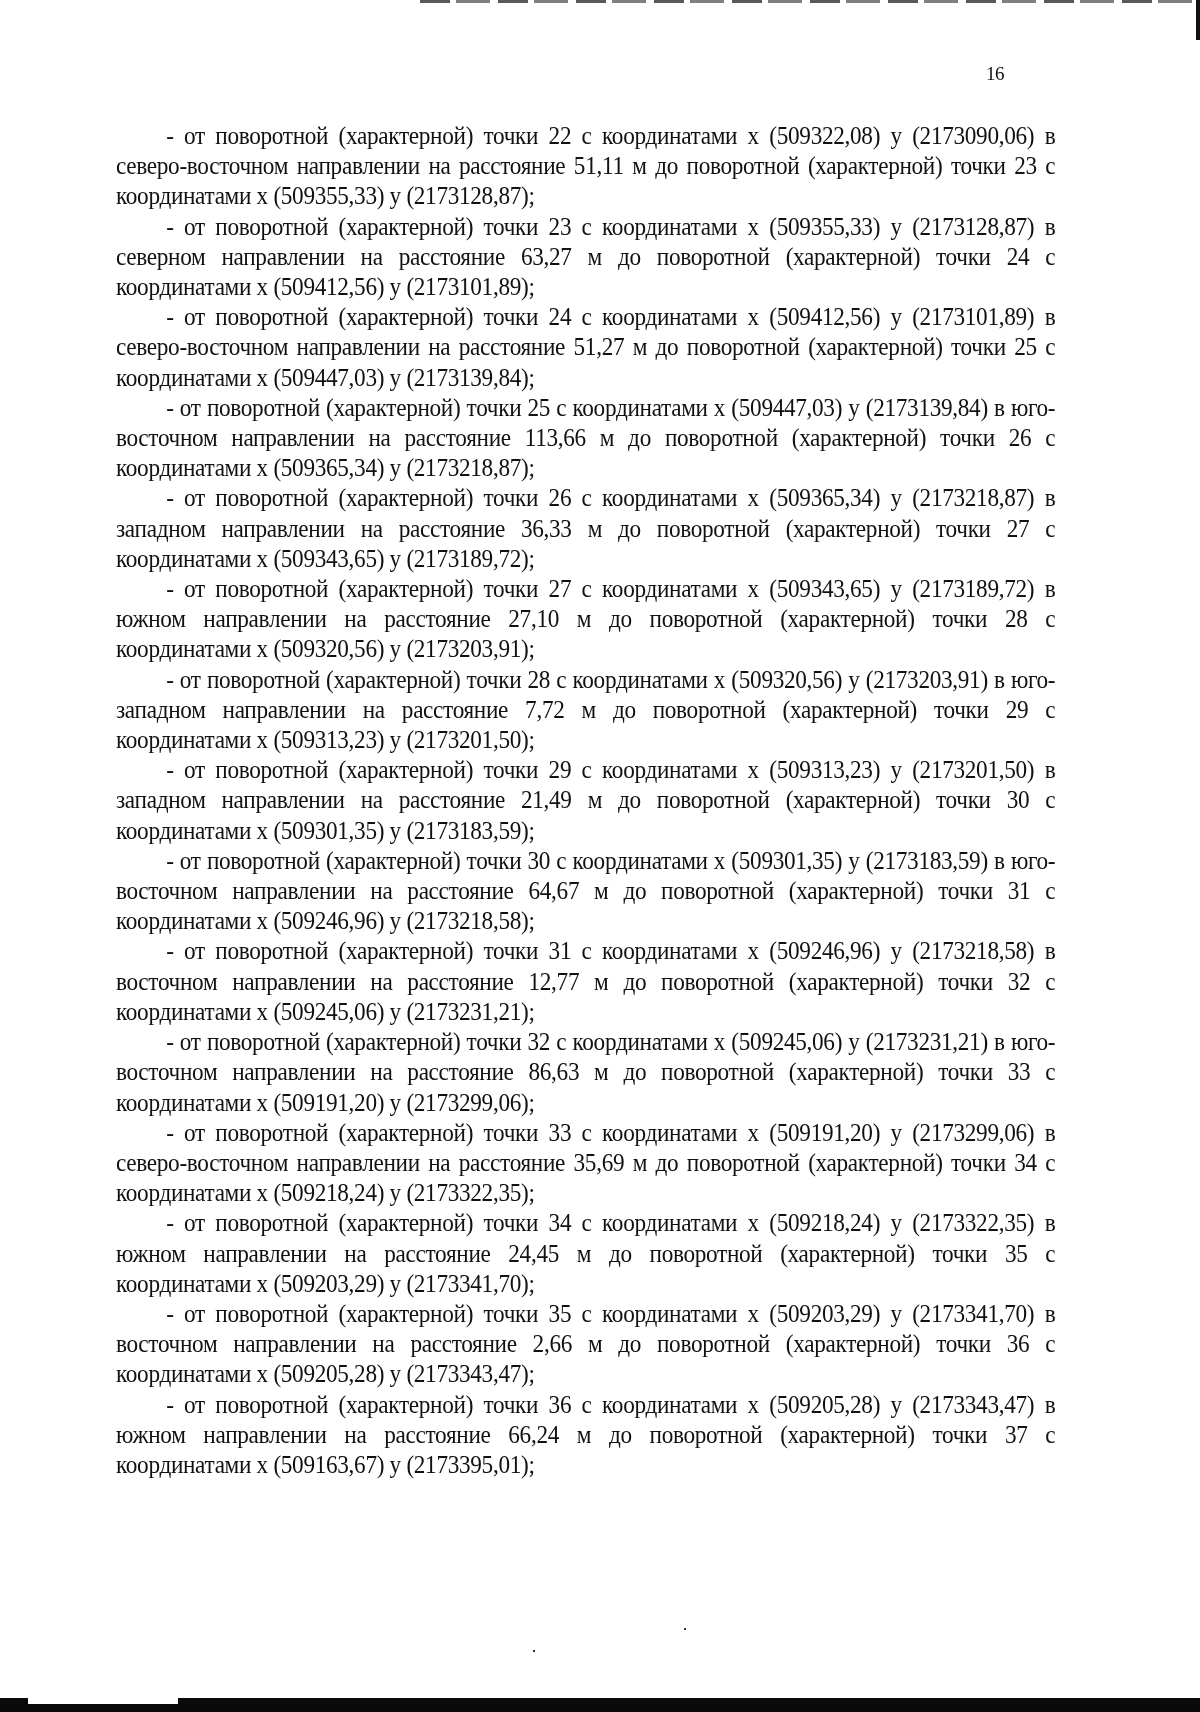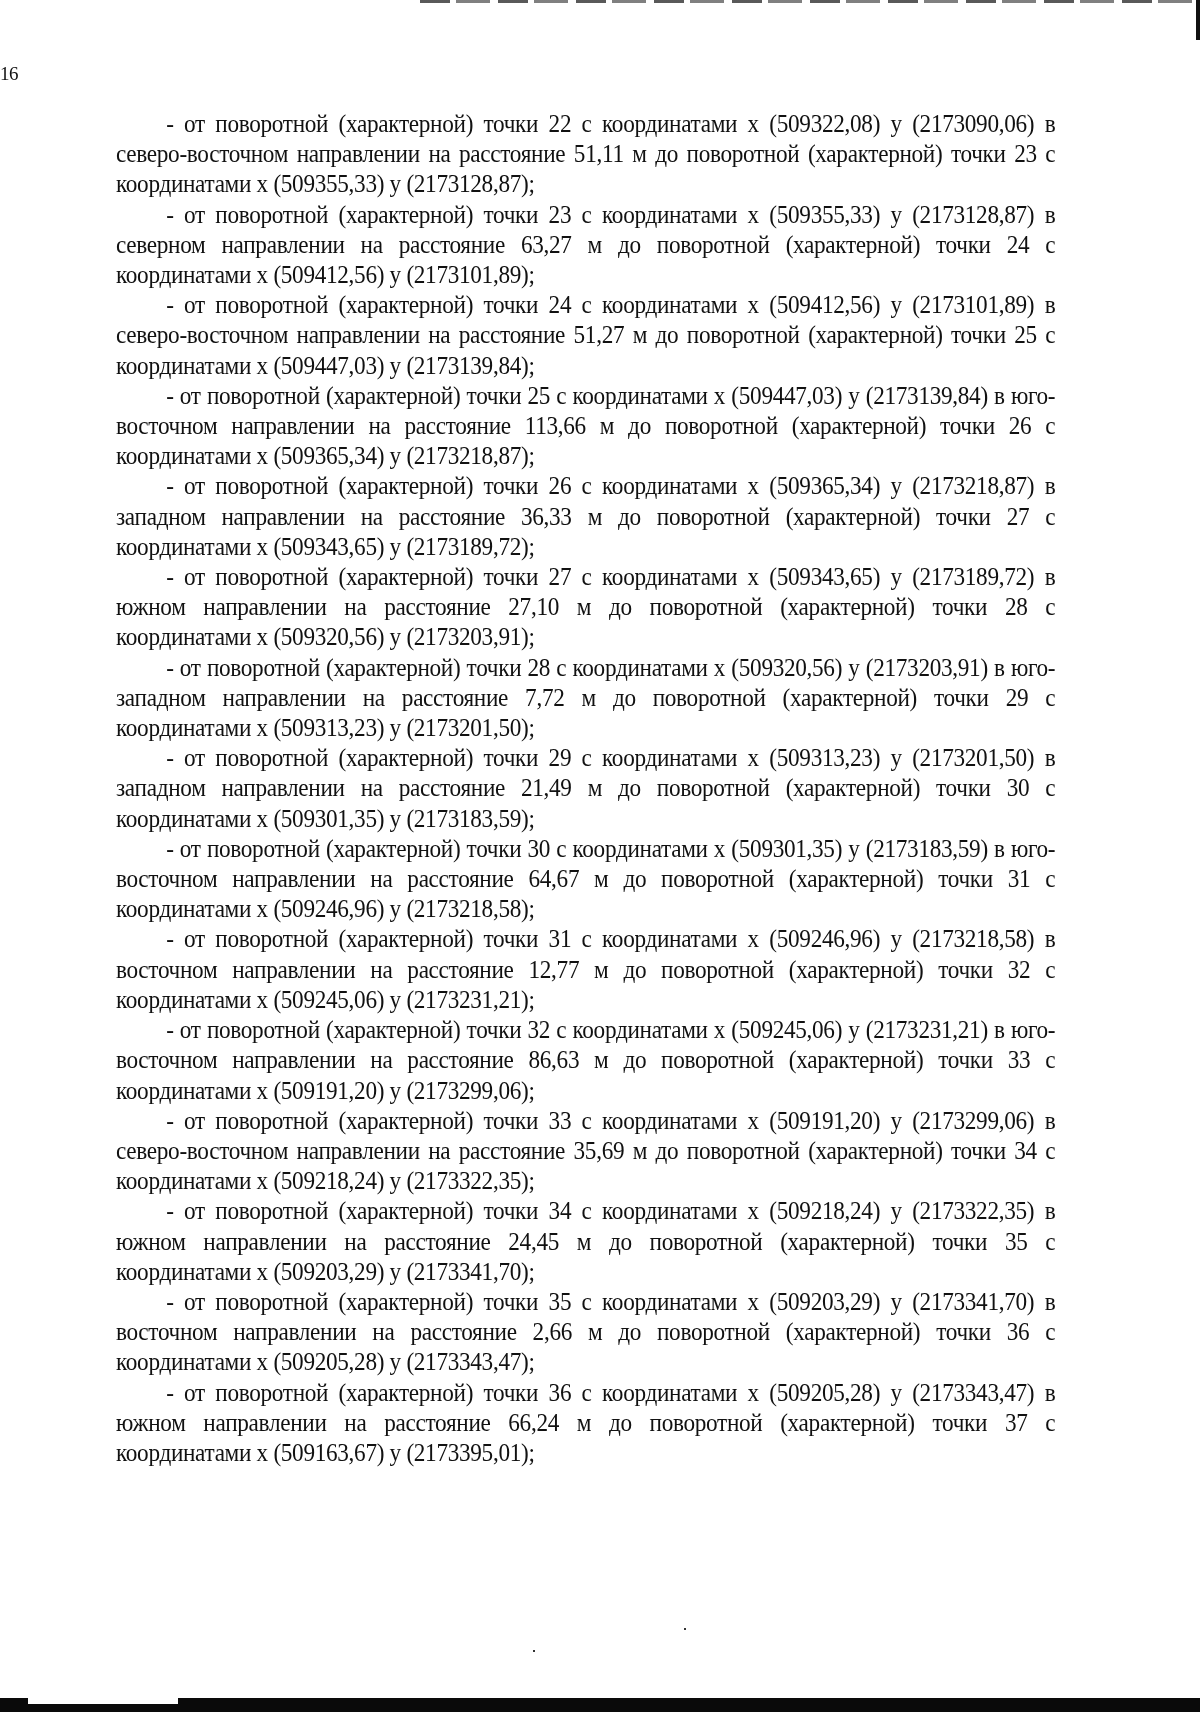--- a/index.html
+++ b/index.html
@@ -42,27 +42,27 @@
       left: 28px;
       width: 150px;
       height: 6px;
       background: #ffffff;
     }
     .page-number {
       position: absolute;
       top: 63px;
       left: 0;
       width: 1004px;
-      text-align: left;
+      text-align: right;
       font-size: 19px;
       letter-spacing: -0.5px;
     }
     .content {
       position: absolute;
-      top: 109px;
+      top: 121px;
       left: 116px;
       width: 939px;
       font-family: Liberation Serif, serif;
     }
     .para {
       font-size: 25px;
       line-height: 30.2px;
       text-align: justify;
       text-indent: 54px;
       margin: 0;

